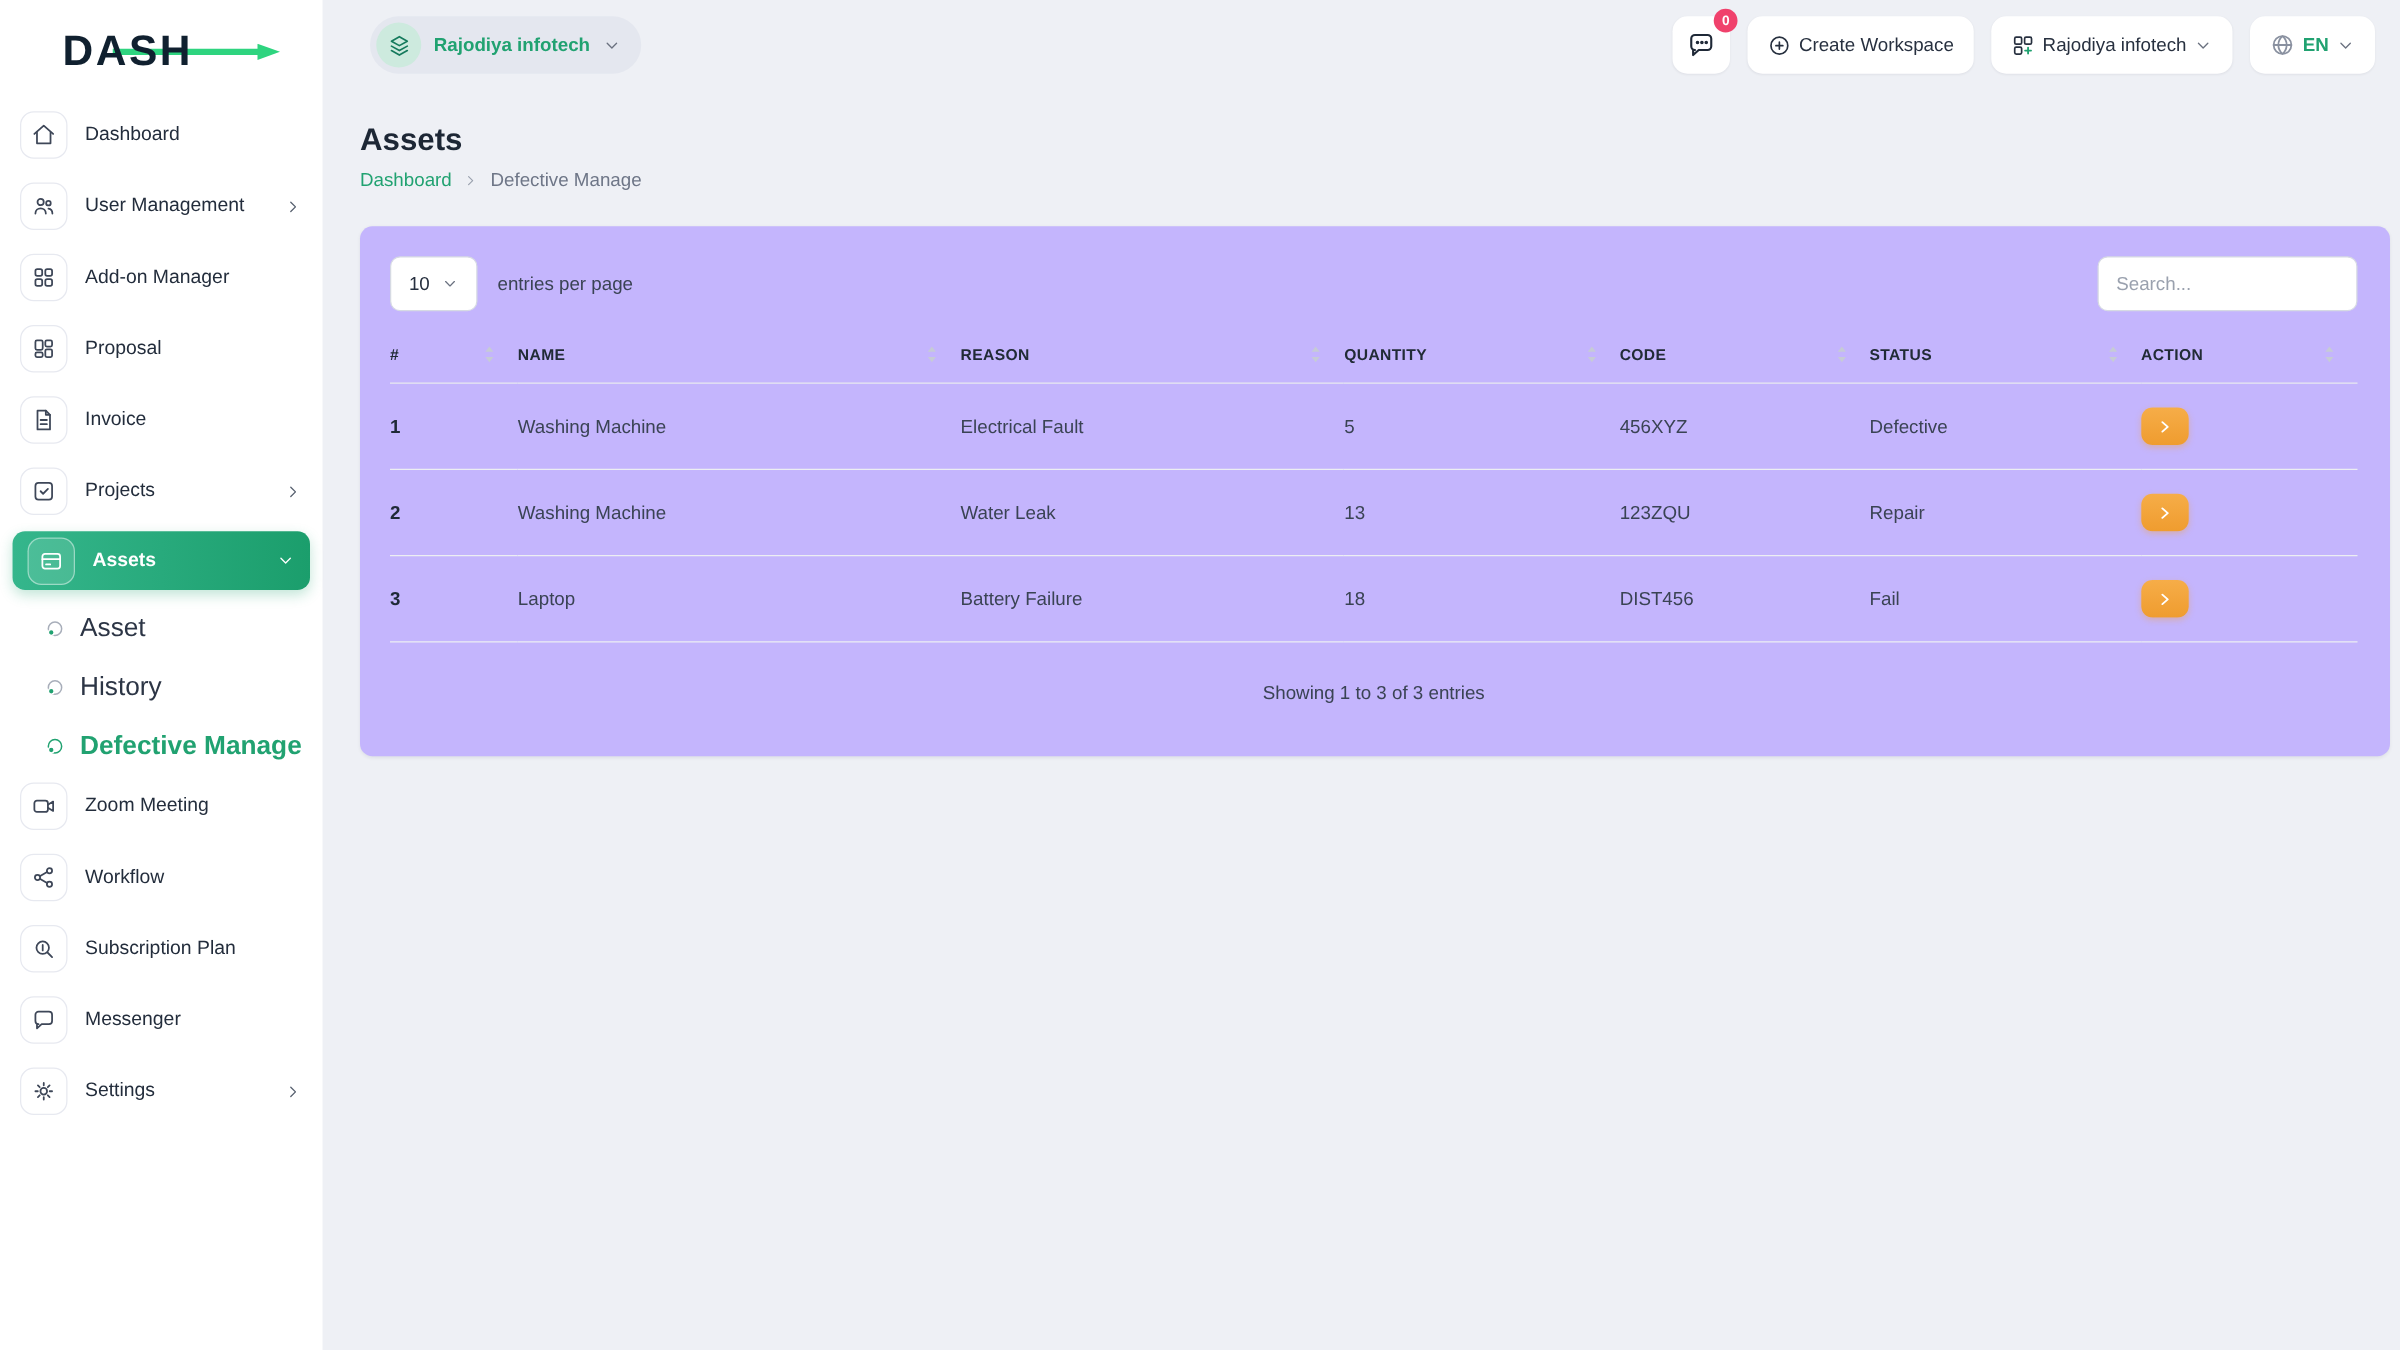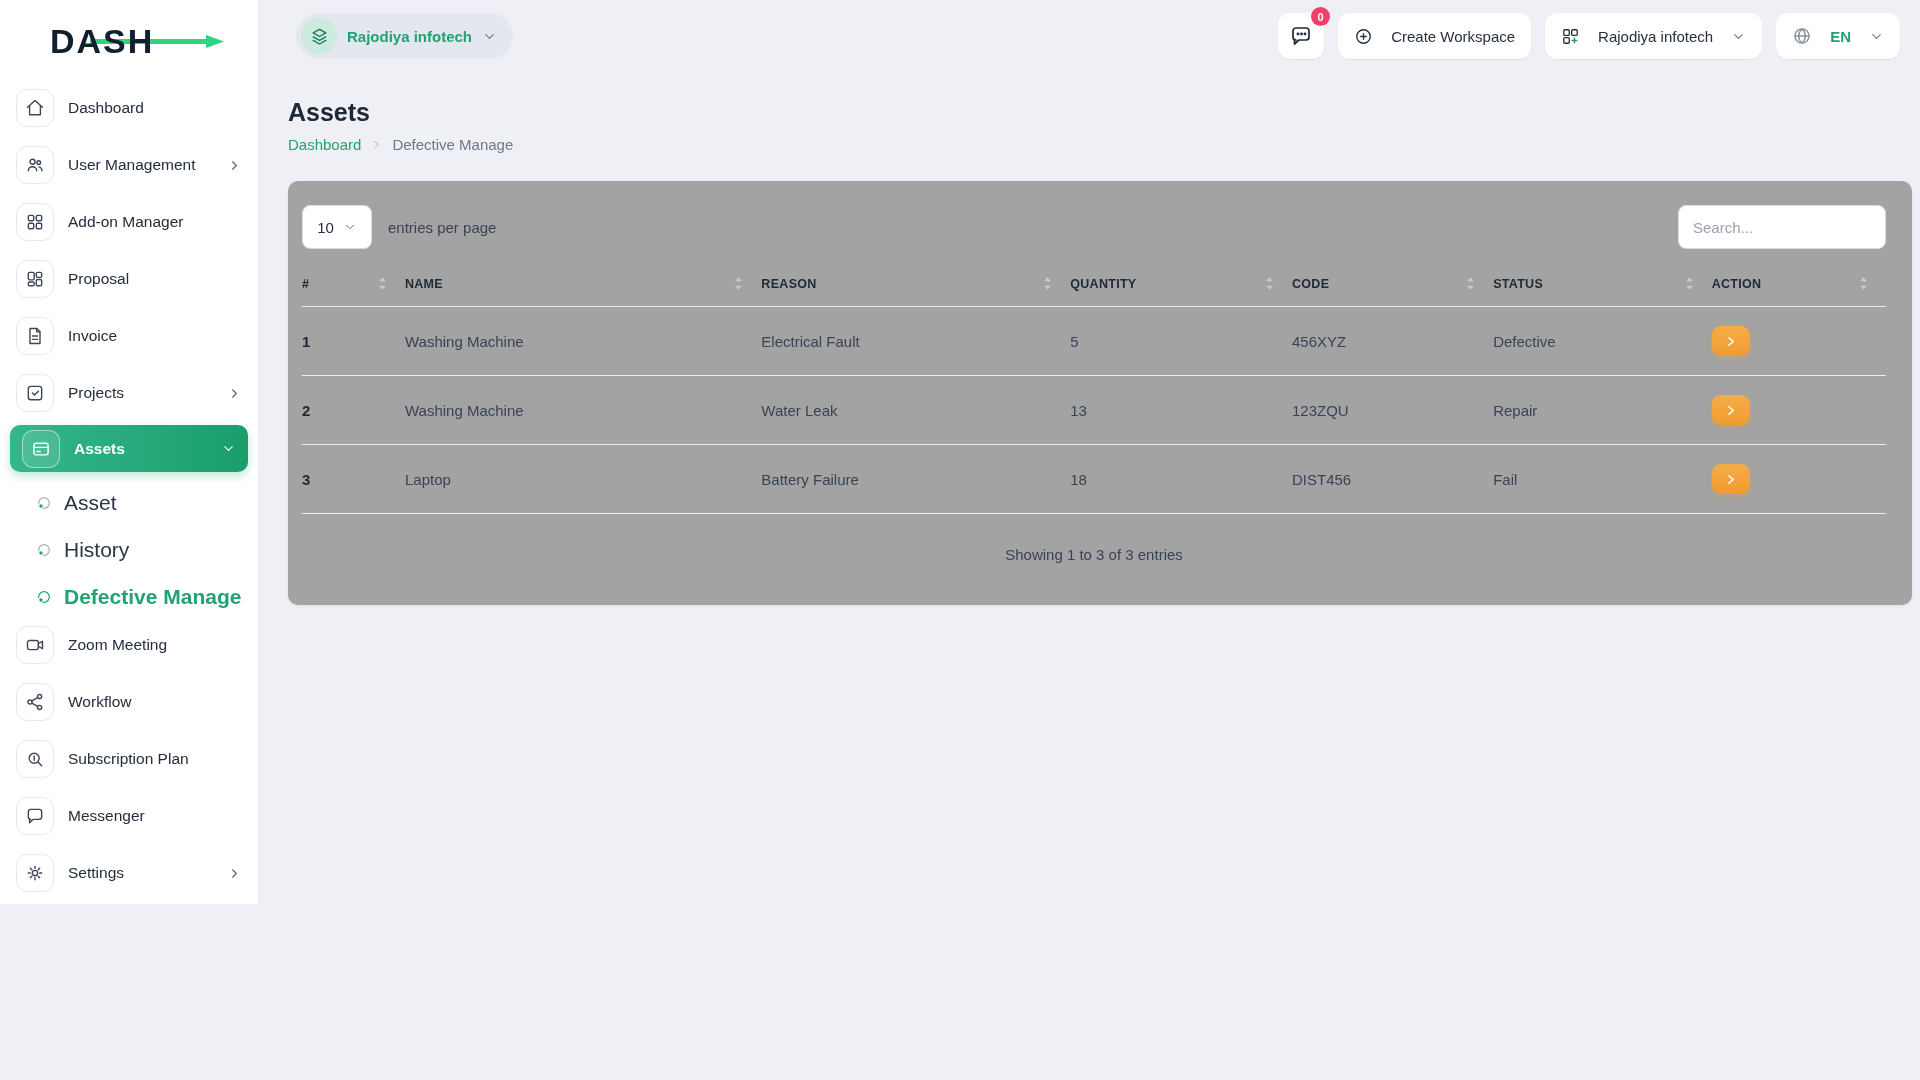--- a/index.html
+++ b/index.html
@@ -1,21 +1,21 @@
 <!DOCTYPE html>
 <html><head>
 <meta charset="utf-8">
 <style>
   * { margin:0; padding:0; box-sizing:border-box; }
   html,body { width:1920px; height:1080px; overflow:hidden; }
   body { font-family:"Liberation Sans","DejaVu Sans",sans-serif; background:#eef0f5; color:#1f2733; }
   .svgic { stroke:currentColor; fill:none; stroke-width:1.7; stroke-linecap:round; stroke-linejoin:round; }
 
   
-  .sidebar { position:absolute; left:0; top:0; width:258px; height:904px; background:#ffffff; z-index:5; }
+  .sidebar { position:absolute; left:0; top:0; width:258px; height:1080px; background:#ffffff; z-index:5; }
   .logo { position:relative; display:inline-block; margin:22px 0 6px 50px; }
   .logo-text { position:relative; z-index:2; font-size:34px; font-weight:800; letter-spacing:2px; color:#10202f; }
   .logo-arrow { position:absolute; z-index:1; left:40px; right:-24px; top:50%; height:13px; transform:translateY(-54%); }
   .nav { margin-top:16px; }
   .nav-item { display:flex; align-items:center; gap:14px; height:50px; padding:0 16px; margin:0 0 7px 0; cursor:pointer; }
   .icon-tile { width:38px; height:38px; flex:0 0 38px; border:1px solid #e7e9f0; border-radius:11px; display:flex; align-items:center; justify-content:center; color:#3e4758; background:#fff; }
   .nav-label { font-size:15.5px; font-weight:500; color:#232d3c; }
   .nav-chev { margin-left:auto; color:#57606f; display:flex; }
   .nav-item.active { margin:0 10px 7px 10px; padding:0 12px; height:47px; border-radius:10px;
     background:linear-gradient(90deg,#35b68c,#1b9e6c); box-shadow:0 4px 10px rgba(33,162,113,.28); }
@@ -28,32 +28,32 @@
 
   
   .topbar { position:absolute; left:258px; right:0; top:0; height:72px; display:flex; align-items:center; padding:0 20px 0 38px; }
   .ws-pill { display:flex; align-items:center; gap:10px; background:#e4e7ef; border:none; border-radius:26px; height:46px; padding:0 16px 0 5px; cursor:pointer; font-family:inherit; }
   .ws-avatar { width:36px; height:36px; border-radius:50%; background:#cdeade; display:flex; align-items:center; justify-content:center; color:#157a5c; }
   .ws-name { font-size:15px; font-weight:600; color:#21a271; }
   .chev { color:#6b7280; display:flex; }
   .topbar-right { margin-left:auto; display:flex; align-items:center; gap:14px; }
   .icon-btn { position:relative; width:46px; height:46px; background:#ffffff; border:none; border-radius:12px; display:flex; align-items:center; justify-content:center; color:#1f2937; cursor:pointer; box-shadow:0 1px 2px rgba(16,24,40,.06); }
   .badge { position:absolute; top:-6px; right:-6px; min-width:19px; height:19px; border-radius:10px; background:#f0416c; color:#fff; font-size:11px; font-weight:700; display:flex; align-items:center; justify-content:center; padding:0 4px; }
-  .btn { display:flex; align-items:center; gap:18px; height:46px; background:#ffffff; border:none; border-radius:12px; padding:0 16px; font-family:inherit; font-size:15px; font-weight:500; color:#27303f; cursor:pointer; box-shadow:0 1px 2px rgba(16,24,40,.06); }
+  .btn { display:flex; align-items:center; gap:6px; height:46px; background:#ffffff; border:none; border-radius:12px; padding:0 16px; font-family:inherit; font-size:15px; font-weight:500; color:#27303f; cursor:pointer; box-shadow:0 1px 2px rgba(16,24,40,.06); }
   .btn .lang { color:#21a271; font-weight:700; }
 
   
   .main { position:absolute; left:258px; right:0; top:72px; bottom:0; padding:26px 8px 0 30px; }
   .page-title { font-size:25px; font-weight:700; color:#1d2735; margin-bottom:9px; }
   .breadcrumb { display:flex; align-items:center; gap:9px; margin-bottom:28px; font-size:15px; }
   .crumb-link { color:#21a271; text-decoration:none; cursor:pointer; }
   .crumb-current { color:#6e7687; }
   .crumb-sep { color:#9aa1ae; display:flex; }
 
-  .card { background:#a3a3a3; border-radius:10px; box-shadow:0 1px 3px rgba(16,24,40,.07); padding:24px 26px 42px 14px; }
+  .card { background:#c4b5fd; border-radius:10px; box-shadow:0 1px 3px rgba(16,24,40,.07); padding:24px 26px 42px 24px; }
   .card-top { display:flex; align-items:center; margin-bottom:12px; }
   .select { display:flex; align-items:center; justify-content:center; gap:9px; width:70px; height:44px; background:#fff; border:1px solid #d6dae3; border-radius:8px; font-family:inherit; font-size:15px; color:#27303f; cursor:pointer; }
   .entries-label { margin-left:16px; font-size:15px; color:#3a4354; }
   .search { margin-left:auto; width:208px; height:44px; border:1px solid #d6dae3; border-radius:8px; padding:0 14px; font-family:inherit; font-size:15px; color:#374151; background:#fff; outline:none; }
   .search::placeholder { color:#9aa1ae; }
 
   table { width:100%; border-collapse:collapse; table-layout:fixed; }
   thead th { border-bottom:1px solid #e7e9ef; padding:15px 0; }
   .th-inner { display:flex; align-items:center; justify-content:space-between; padding-right:18px; font-size:12.5px; font-weight:700; color:#212b36; letter-spacing:.3px; cursor:pointer; }
   tbody td { border-bottom:1px solid #eceef3; padding:19px 18px 19px 0; font-size:15px; color:#3a4354; }

